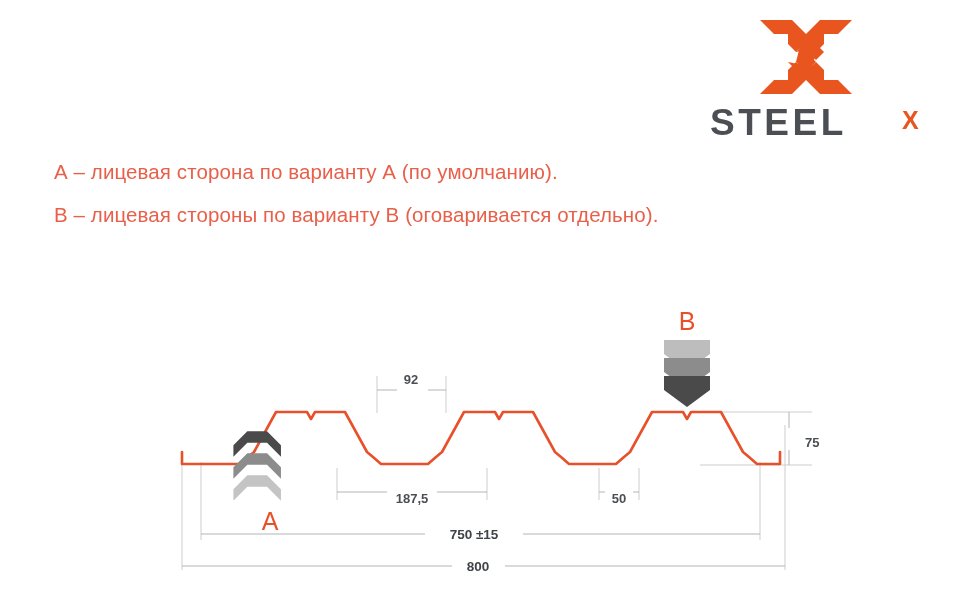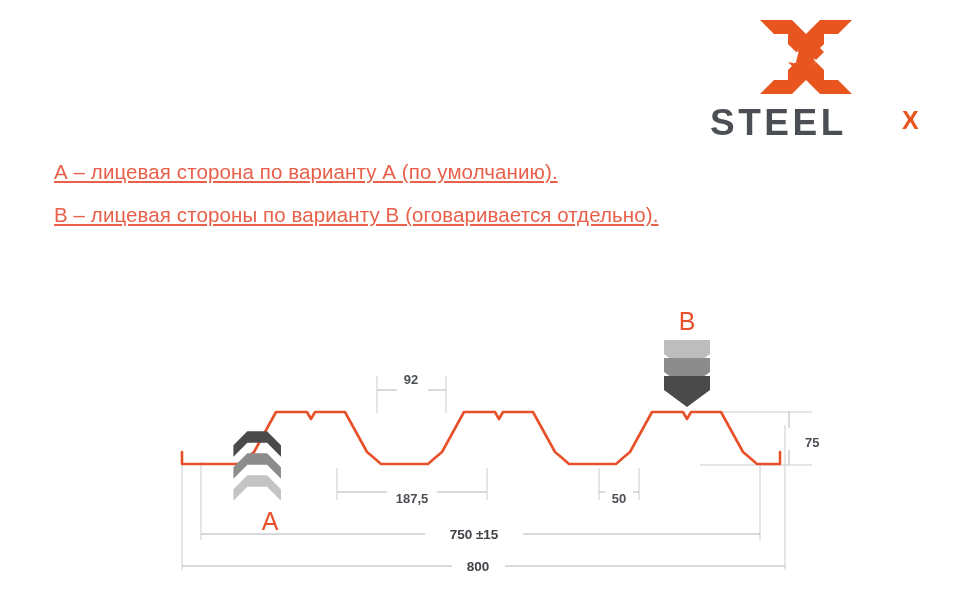--- a/index.html
+++ b/index.html
@@ -45,21 +45,20 @@
   }
 
   
   .desc-line {
     position: absolute;
     left: 54px;
     font-size: 20.5px;
     color: #e8604a;
     letter-spacing: 0.1px;
     white-space: nowrap;
-    text-decoration: underline;
   }
   #desc-line-a { top: 160px; }
   #desc-line-b { top: 203px; }
 
   
   #drawing {
     position: absolute;
     left: 0;
     top: 0;
     width: 970px;

